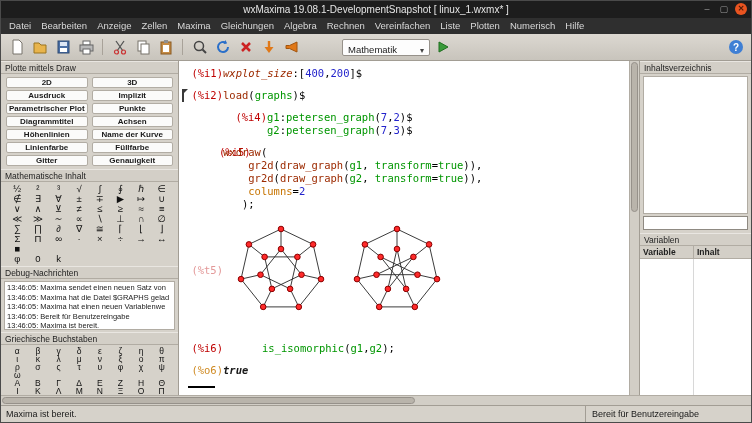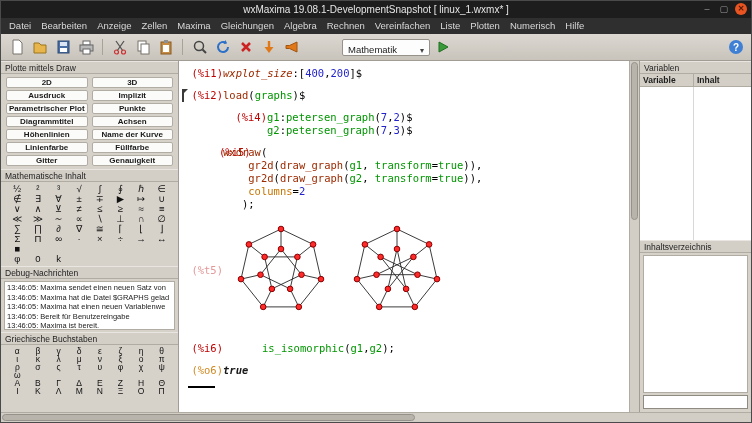--- a/index.html
+++ b/index.html
@@ -500,37 +500,41 @@
             </div>
           </div>
           <div class="hline"></div>
         </div>
       <div class="v-scroll">
           <div class="v-thumb"></div>
         </div>
     </div>
 
     <div class="right-sidebar">
+      <div class="panel p-toc">
+        <div class="panel-caption">Inhaltsverzeichnis</div>
+        <div class="toc-list"></div>
+        <input class="toc-input" style="">
+      </div>
       <div class="panel p-vars">
         <div class="panel-caption">Variablen</div>
         <div class="vars-header">
           <span class="c1">Variable</span>
           <span class="c2">Inhalt</span>
         </div>
         <div class="vars-body">
             <div class="bc1"></div>
           </div>
       </div>
-      <div class="panel p-toc">
-        <div class="panel-caption">Inhaltsverzeichnis</div>
-        <div class="toc-list"></div>
-        <input class="toc-input" style="">
-      </div>
     </div>
 
   </div>
 
   <div class="h-scroll">
       <div class="h-thumb"></div>
     </div>
 
+  <div class="statusbar">
+    <span class="status-left">Maxima ist bereit.</span>
+    <span class="status-right">Bereit für Benutzereingabe</span>
+  </div>
 
 </div>
 
 </body></html>

